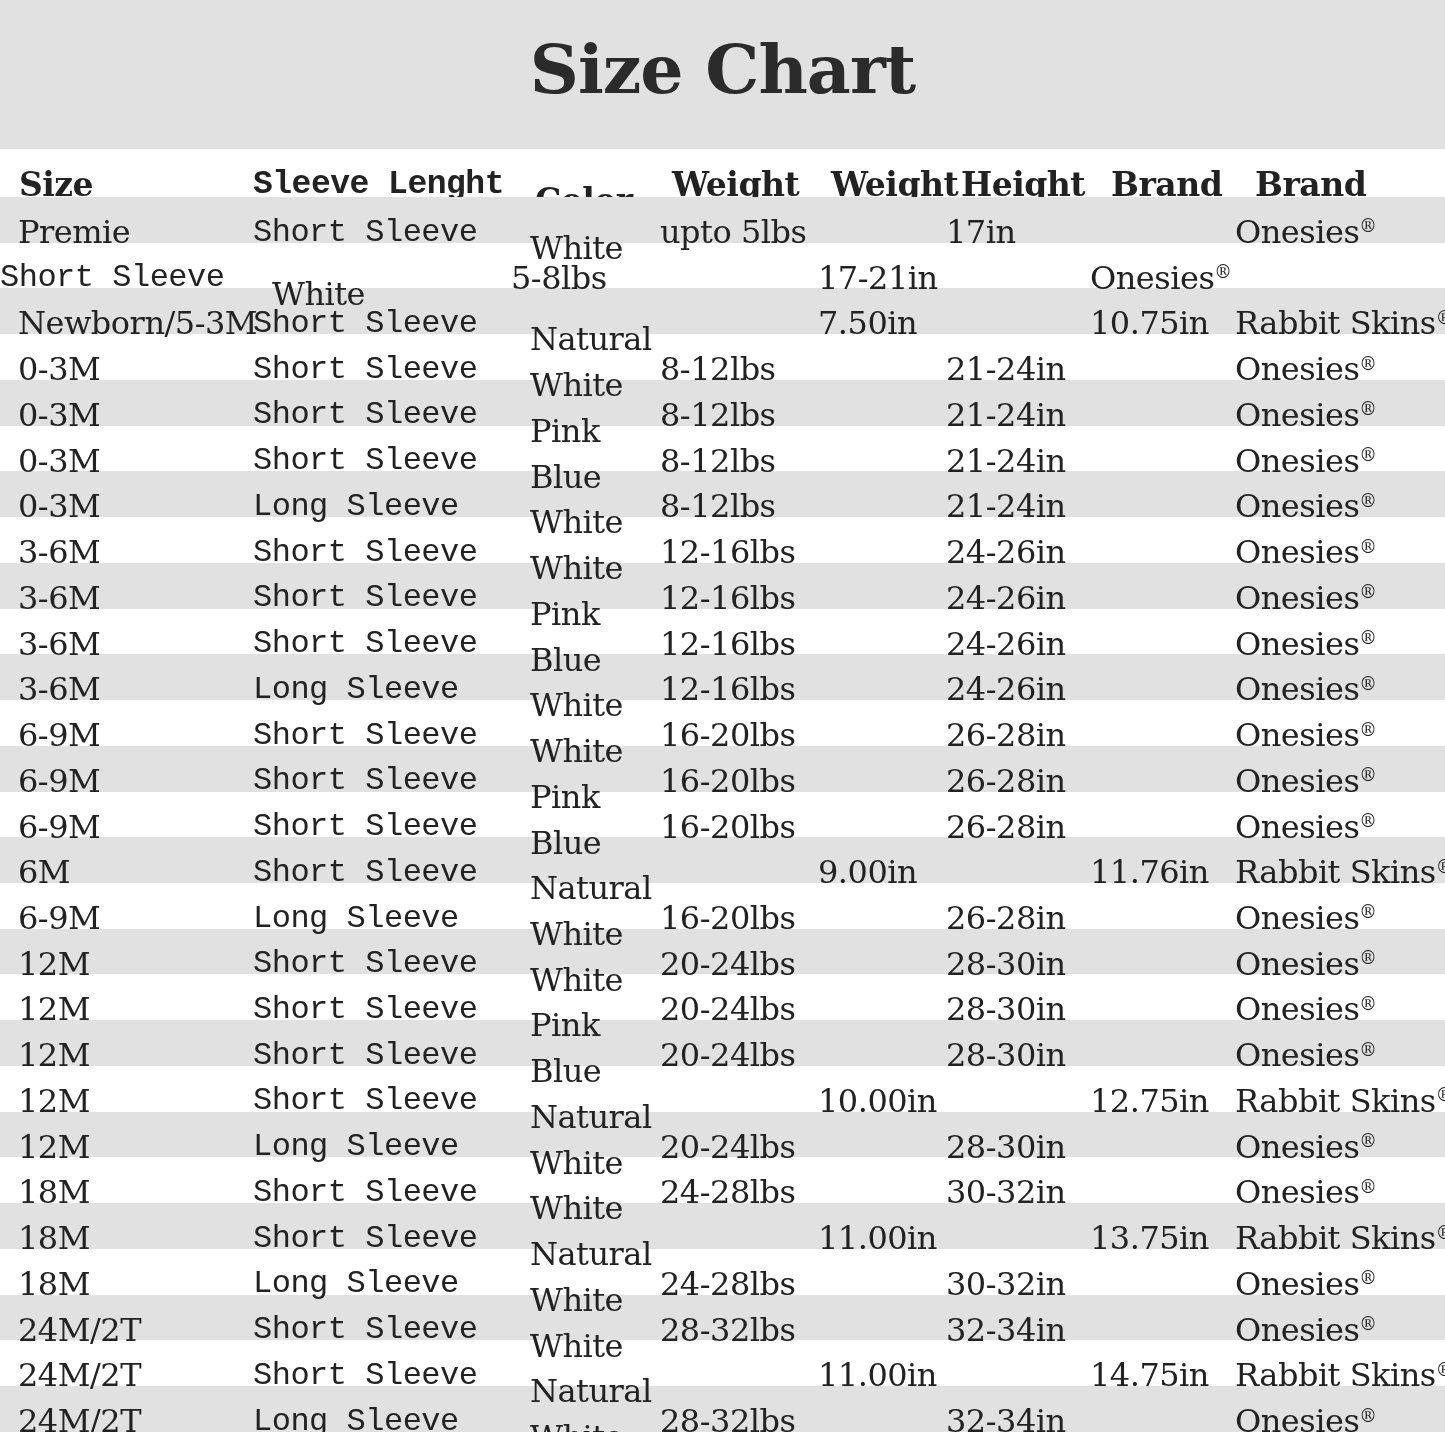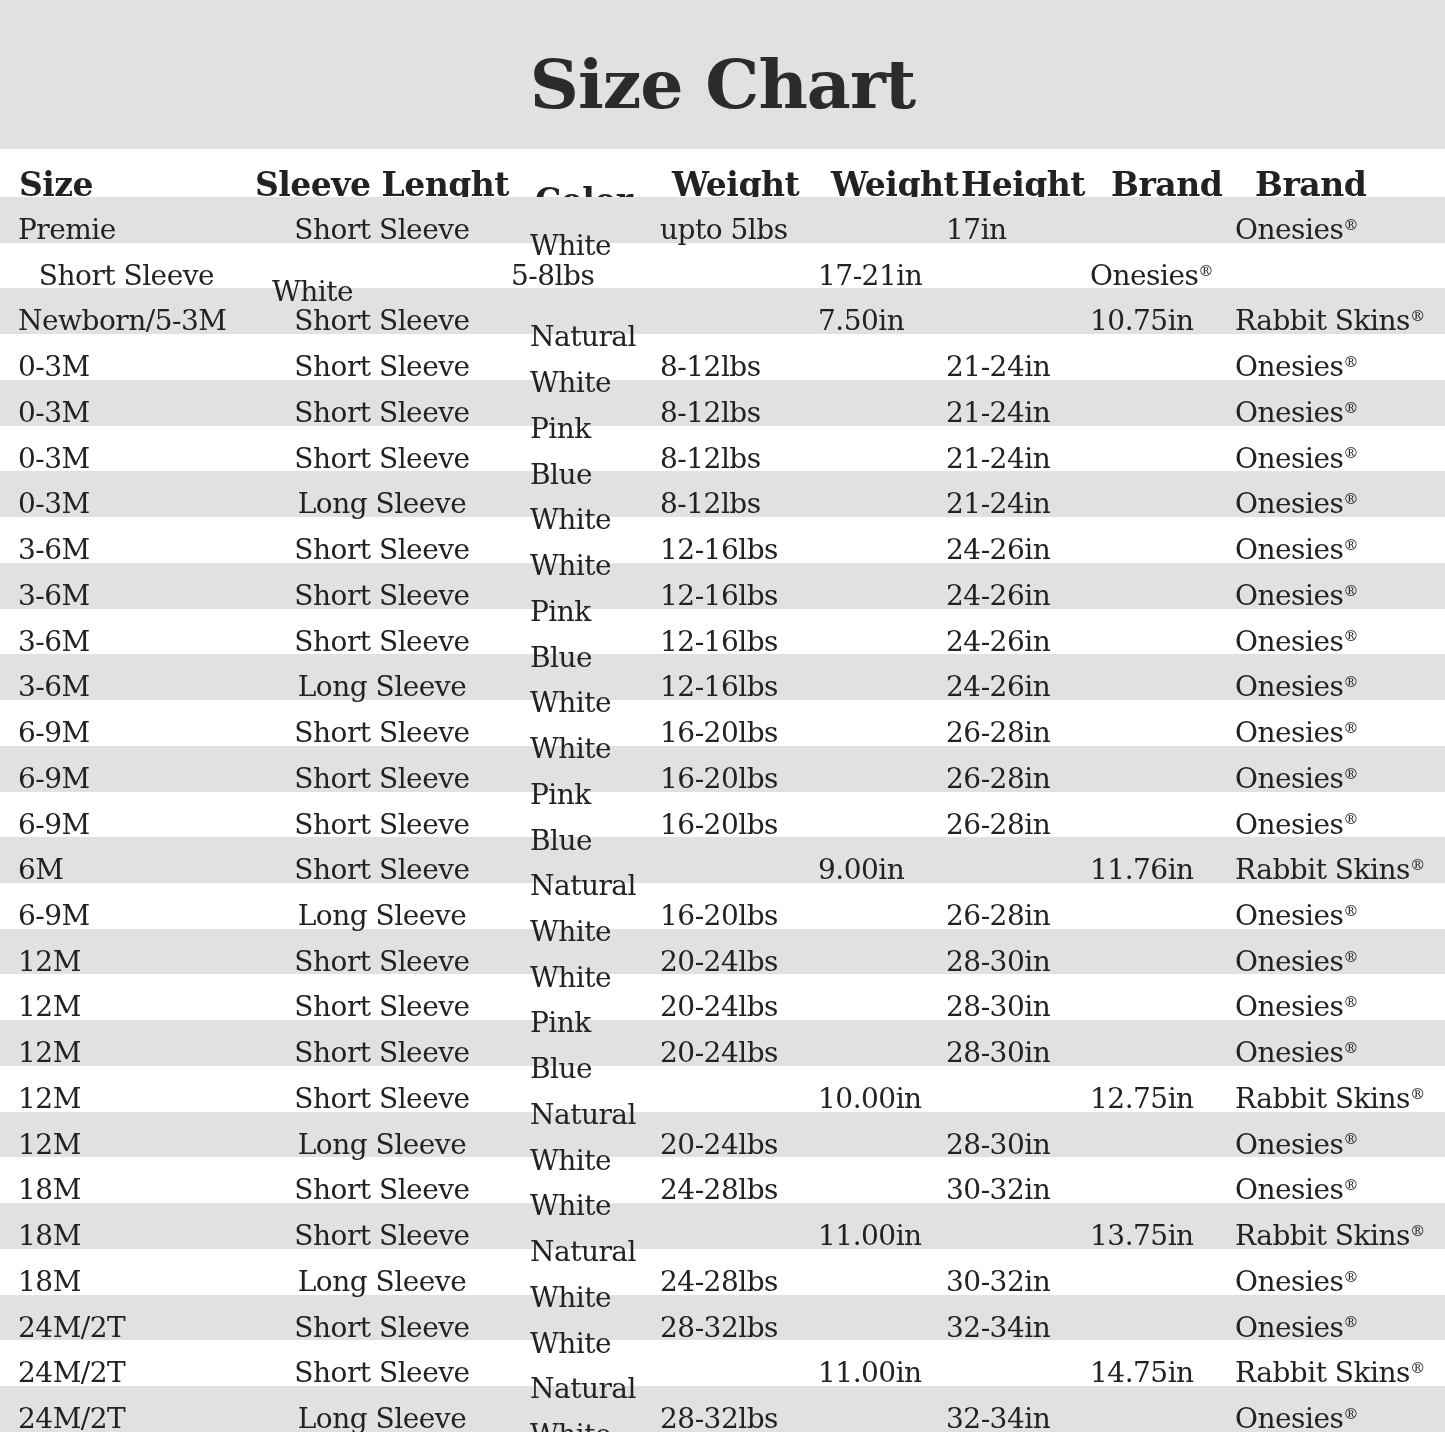--- a/index.html
+++ b/index.html
@@ -11,47 +11,47 @@
   html,body{margin:0;padding:0;}
   body{
     width:1445px;height:1445px;
     background:var(--bg);
     font-family:"DejaVu Serif", serif;
     color:var(--text);
     overflow:hidden;
   }
   .page{position:relative;width:1445px;height:1445px;}
   .title{
-    position:absolute;top:48px;left:0;width:1445px;height:72px;
+    position:absolute;top:33px;left:0;width:1445px;height:72px;
     display:flex;align-items:center;justify-content:center;
     font-size:68px;font-weight:bold;color:#2b2b2b;
     letter-spacing:-1px;
   }
   .grid-cols{
     display:grid;
     grid-template-columns:253px 258px 149px 158px 128px 144px 145px 210px;
     align-items:center;
   }
   .thead{
     position:absolute;top:149px;left:0;width:1445px;height:48px;
     background:var(--row-white);
     font-weight:bold;font-size:33px;
     letter-spacing:-0.5px;
   }
   .tbody{position:absolute;top:197px;left:0;width:1445px;}
   .trow{
     width:1445px;height:45.74px;
-    font-size:28px;
+    font-size:32px;
     letter-spacing:-0.5px;
     white-space:nowrap;
   }
   .trow.shaded{background:var(--bg);}
   .trow.unshaded{background:var(--row-white);}
   .c-size{padding-left:18px;}
-  .c-sleeve{text-align:center;}
+  .c-sleeve{text-align:left;font-family:Liberation Mono, monospace;}
   .c-color{padding-left:19px;margin-top:32px;}
   .thead .c-size{padding-left:19px;}
   .thead .c-color{padding-left:24px;}
   .thead .c-weight{padding-left:12px;}
   .thead .c-width{padding-left:13px;}
   .thead .c-height{padding-left:15px;}
   .thead .c-lenght{padding-left:21px;}
   .thead .c-brand{padding-left:20px;}
   sup.reg{
     font-size:0.55em;

